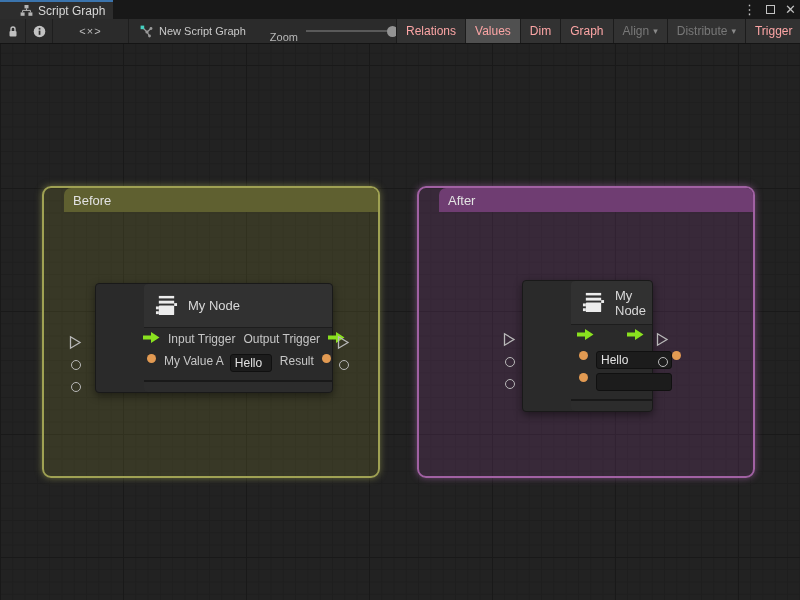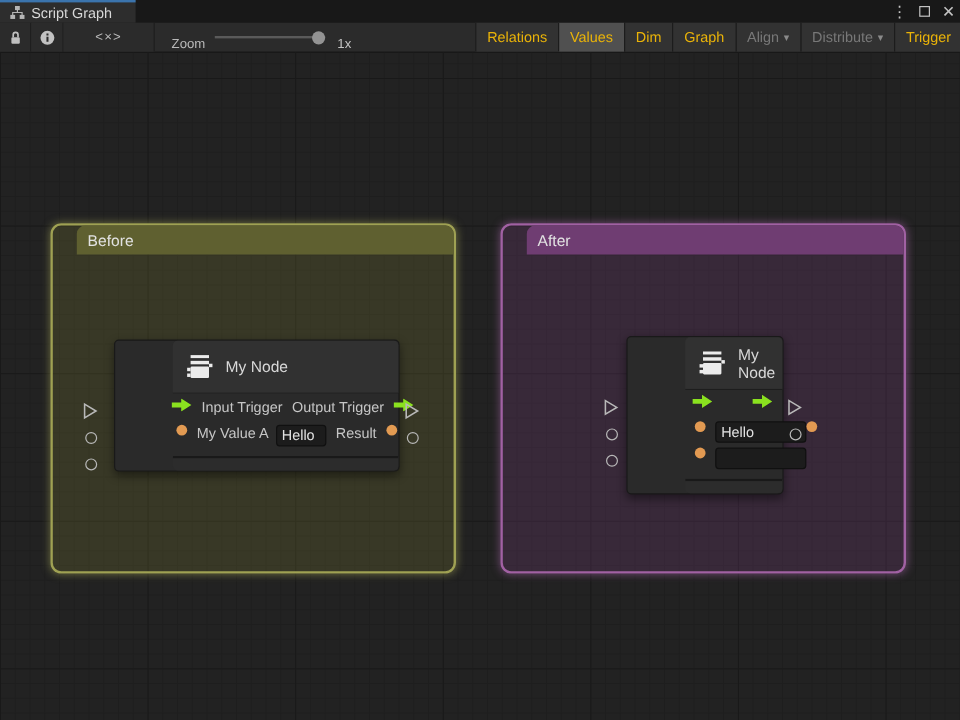--- a/index.html
+++ b/index.html
@@ -8,21 +8,21 @@
   .window {
     position:relative; width:800px; height:600px; overflow:hidden;
     background:#212121; color:#cfcfcf; font-size:12px;
   }
 
   
   .tabbar { position:relative; height:19px; background:#181818; }
   .tab {
     position:absolute; left:0; top:0; height:19px; width:113px;
     background:#2d2d2d; display:flex; align-items:center; gap:5px;
-    padding:0 8px; border-top:2px solid #3b74ad; cursor:default;
+    padding:0 20px; border-top:2px solid #3b74ad; cursor:default;
   }
   .tab-label { color:#d8d8d8; font-size:12px; white-space:nowrap; }
   .win-controls {
     position:absolute; right:4px; top:0; height:19px;
     display:flex; align-items:center; gap:10px; color:#c3c3c3;
   }
   .wc { font-size:13px; line-height:1; cursor:default; }
   .maxbox { width:9px; height:9px; border:1.5px solid #c3c3c3; display:inline-block; }
 
   
@@ -41,21 +41,21 @@
   .graph-btn { gap:6px; padding:0 10px; border-right:none; font-size:11px; color:#c9c9c9; }
   .zoom-wrap { display:flex; align-items:flex-end; gap:8px; padding-left:14px; }
   .zoom-label { font-size:11px; color:#b9b9b9; }
   .zoom-slider { position:relative; width:92px; height:24px; }
   .zoom-slider .track { position:absolute; left:0; right:0; top:11px; height:2px; background:#5a5a5a; }
   .zoom-slider .handle { position:absolute; right:0; top:7px; width:11px; height:11px; border-radius:50%; background:#939393; }
   .zoom-value { font-size:11px; color:#c3c3c3; padding-left:2px; }
   .tb-right { position:absolute; left:396px; top:0; bottom:0; display:flex; }
   .rbtn {
     background:#323232; border:none; border-left:1px solid #1c1c1c;
-    color:#eab308; font-family:inherit; font-size:12px; padding:0 9px;
+    color:#fca5a5; font-family:inherit; font-size:12px; padding:0 9px;
     display:flex; align-items:center; gap:4px; white-space:nowrap; cursor:default;
   }
   .rbtn.active { background:#505050; }
   .rbtn.disabled { color:#787878; }
   .dd-arrow { font-size:9px; color:#8a8a8a; }
 
   
   .canvas {
     position:absolute; top:44px; left:0; width:800px; height:556px;
     background-color:#222222;
@@ -166,20 +166,32 @@
         <svg width="13" height="13" viewBox="0 0 13 13">
           <circle cx="6.5" cy="6.5" r="5.8" fill="#c2c2c2"></circle>
           <rect x="5.7" y="5.6" width="1.7" height="4.2" fill="#2b2b2b"></rect>
           <rect x="5.7" y="2.9" width="1.7" height="1.7" fill="#2b2b2b"></rect>
         </svg>
       </span>
     </button>
     <button class="tbtn codew">
       <span>&lt;×&gt;</span>
     </button>
+    <button class="tbtn graph-btn">
+      <span style="display:flex;">
+        <svg width="14" height="14" viewBox="0 0 14 14">
+          <path d="M3.5 3.5 L8 8 M8 8 L12 4.5 M8 8 L10.5 12" stroke="#9a9a9a" stroke-width="1.2" fill="none"></path>
+          <circle cx="8" cy="8" r="1.6" fill="#9a9a9a"></circle>
+          <circle cx="12" cy="4.5" r="1.4" fill="#9a9a9a"></circle>
+          <circle cx="10.5" cy="12" r="1.4" fill="#9a9a9a"></circle>
+          <rect x="1.6" y="1.6" width="3.6" height="3.6" fill="#45d0c0"></rect>
+        </svg>
+      </span>
+      <span>New Script Graph</span>
+    </button>
     <div class="zoom-wrap">
       <span class="zoom-label">Zoom</span>
       <div class="zoom-slider">
         <div class="track"></div>
         <div class="handle"></div>
       </div>
       <span class="zoom-value">1x</span>
     </div>
     <div class="tb-right">
       <button class="rbtn">

